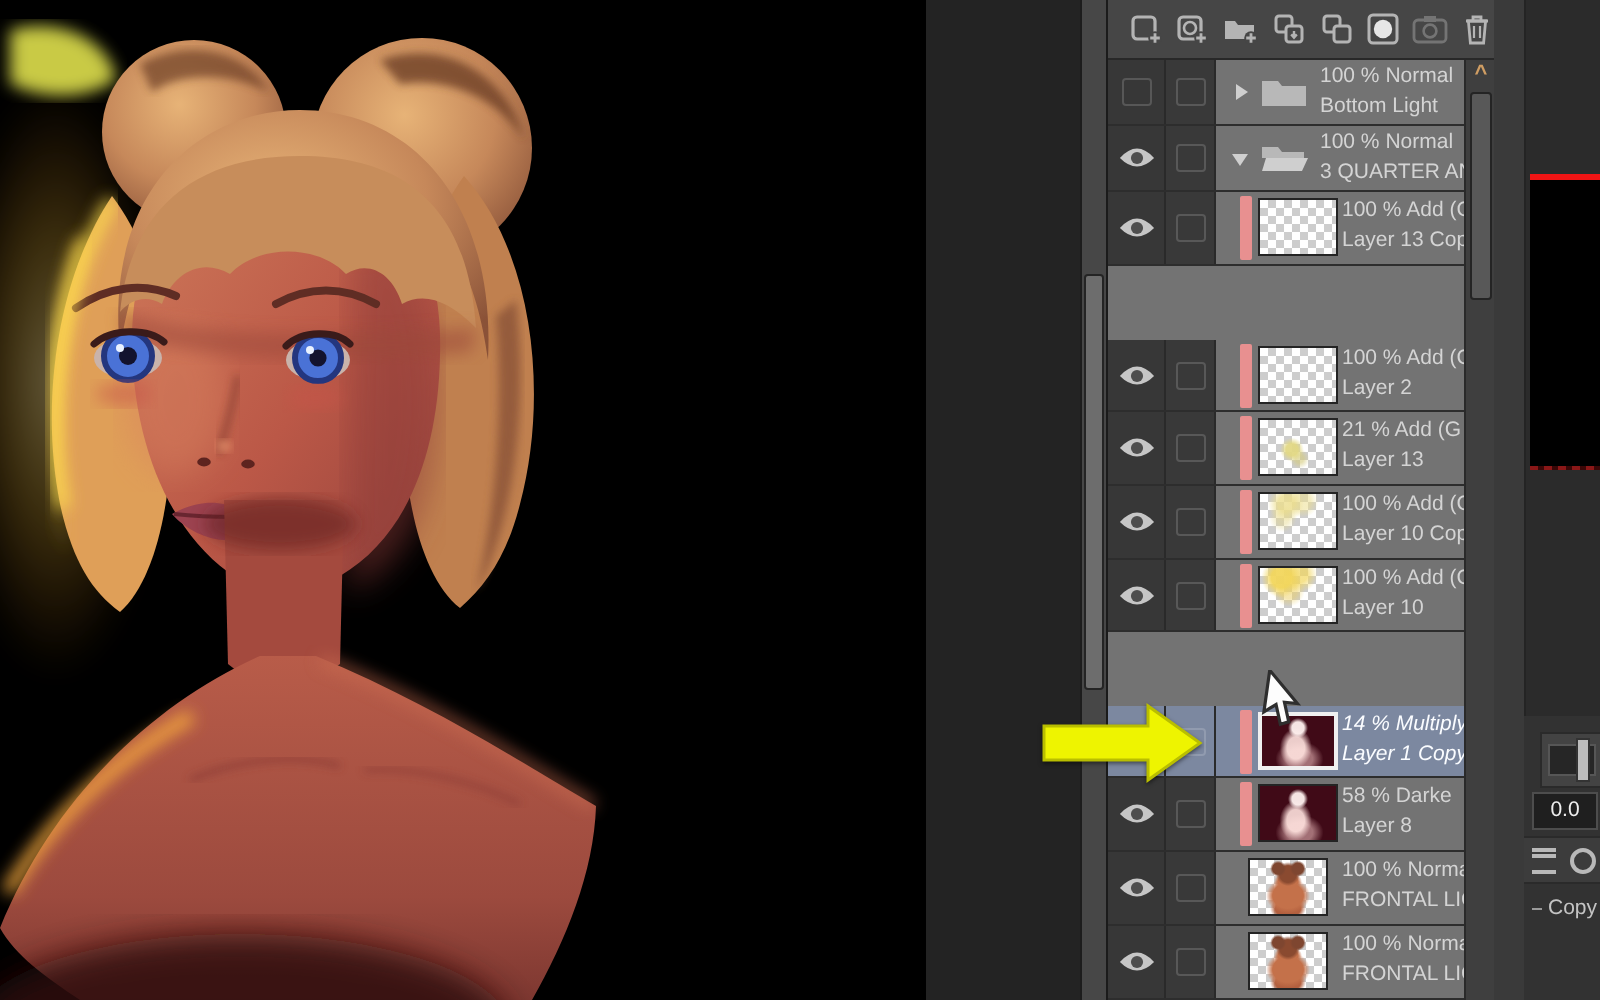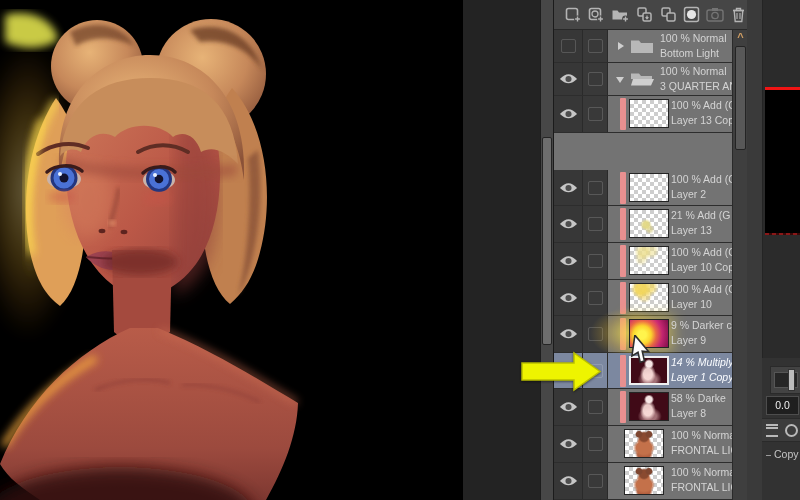--- a/index.html
+++ b/index.html
@@ -408,38 +408,20 @@
             <span class="faint-sq"></span>
           </div>
         <span class="cbar"></span>
         <span class="thumb checker t-yellowtop"></span>
         <div class="ltext">
             <div>100 % Add (G</div>
             <div>Layer 10</div>
           </div>
       </div>
 
-      <div class="row" style="top:286px;height:37px">
-        <div class="cell-eye">
-            <svg class="eye" viewBox="0 0 20 12">
-              <path d="M1 6 Q10 -4 19 6 Q10 15 1 6Z" fill="#c6c6c6"></path>
-              <circle cx="10" cy="6" r="3.2" fill="#4e4e4e"></circle>
-            </svg>
-          </div>
-        <div class="cell-chk">
-            <span class="faint-sq"></span>
-          </div>
-        <span class="cbar"></span>
-        <div class="glow-spill"></div>
-        <span class="thumb t-glow"></span>
-        <div class="ltext">
-            <div>9 % Darker c</div>
-            <div>Layer 9</div>
-          </div>
-      </div>
 
       <div class="row sel" style="top:323px;height:36px">
         <div class="cell-eye">
             <svg class="eye" viewBox="0 0 20 12">
               <path d="M1 6 Q10 -4 19 6 Q10 15 1 6Z" fill="#dadada"></path>
               <circle cx="10" cy="6" r="3.2" fill="#4e4e4e"></circle>
             </svg>
           </div>
         <div class="cell-chk">
             <span class="faint-sq"></span>

